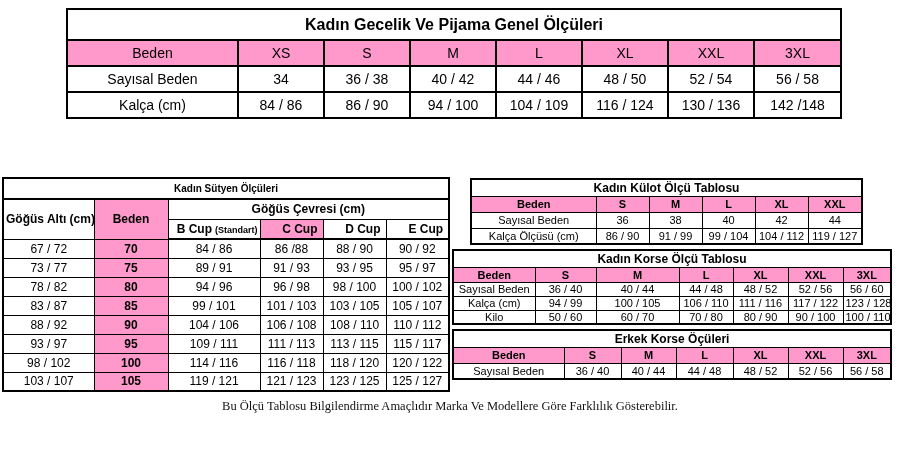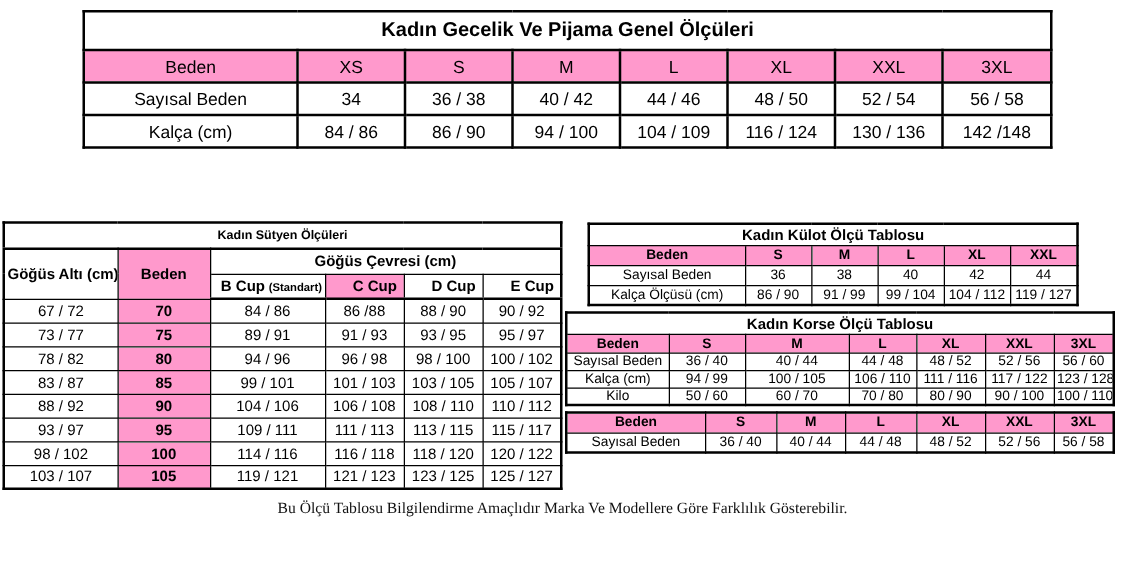--- a/index.html
+++ b/index.html
@@ -303,20 +303,23 @@
     <colgroup>
       <col style="width:111px">
         <col style="width:57px">
         <col style="width:55px">
         <col style="width:57px">
       <col style="width:55px">
         <col style="width:55px">
         <col style="width:48px">
     </colgroup>
     <tbody>
+        <tr class="title-row">
+      <td colspan="7" class="title">Erkek Korse Öçüleri</td>
+    </tr>
     <tr class="pink-row">
           <td>Beden</td>
           <td>S</td>
           <td>M</td>
           <td>L</td>
           <td>XL</td>
           <td>XXL</td>
           <td>3XL</td>
         </tr>
     </tbody>

